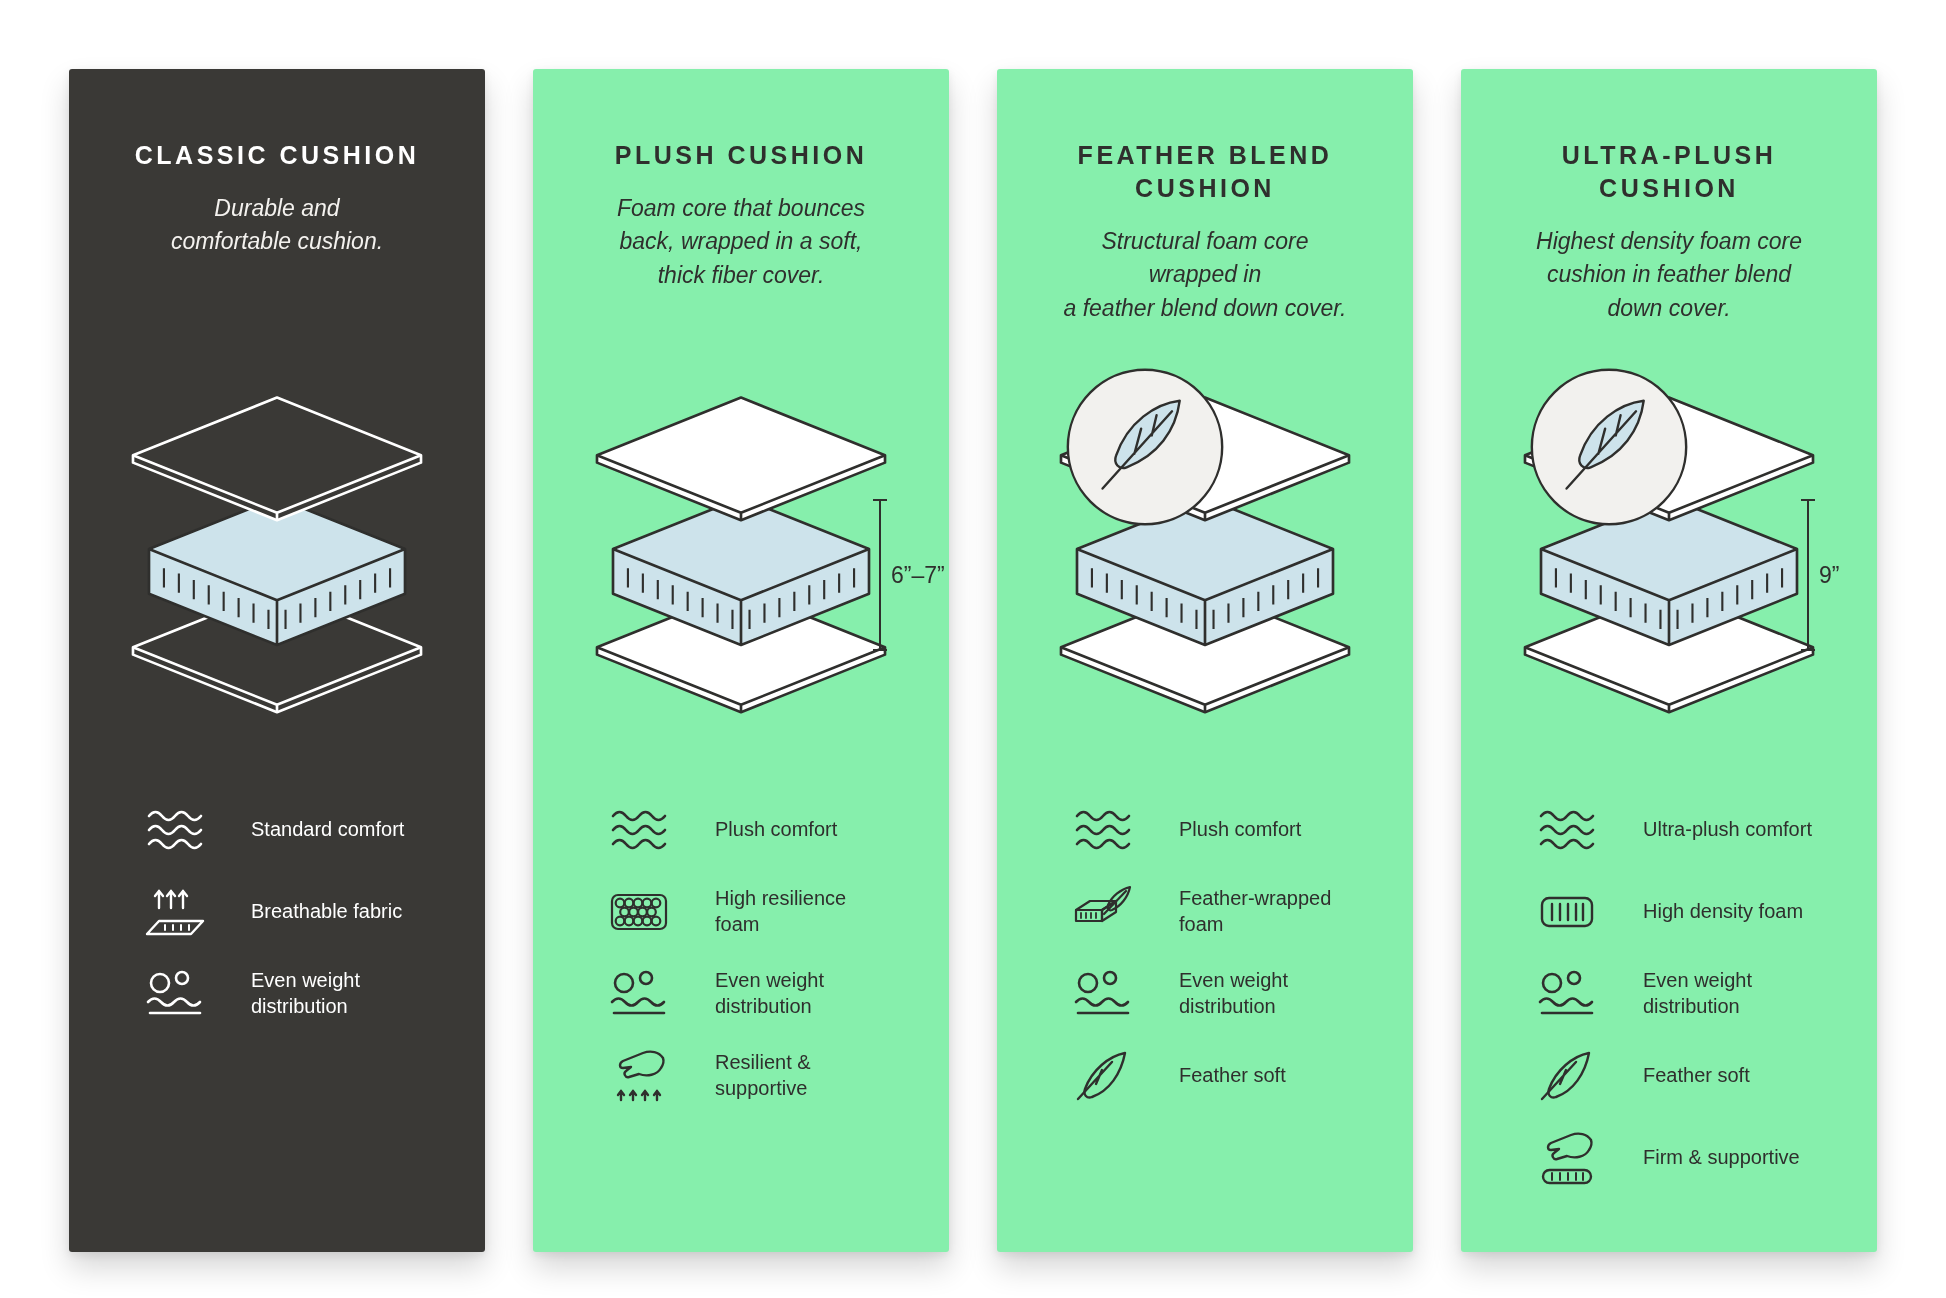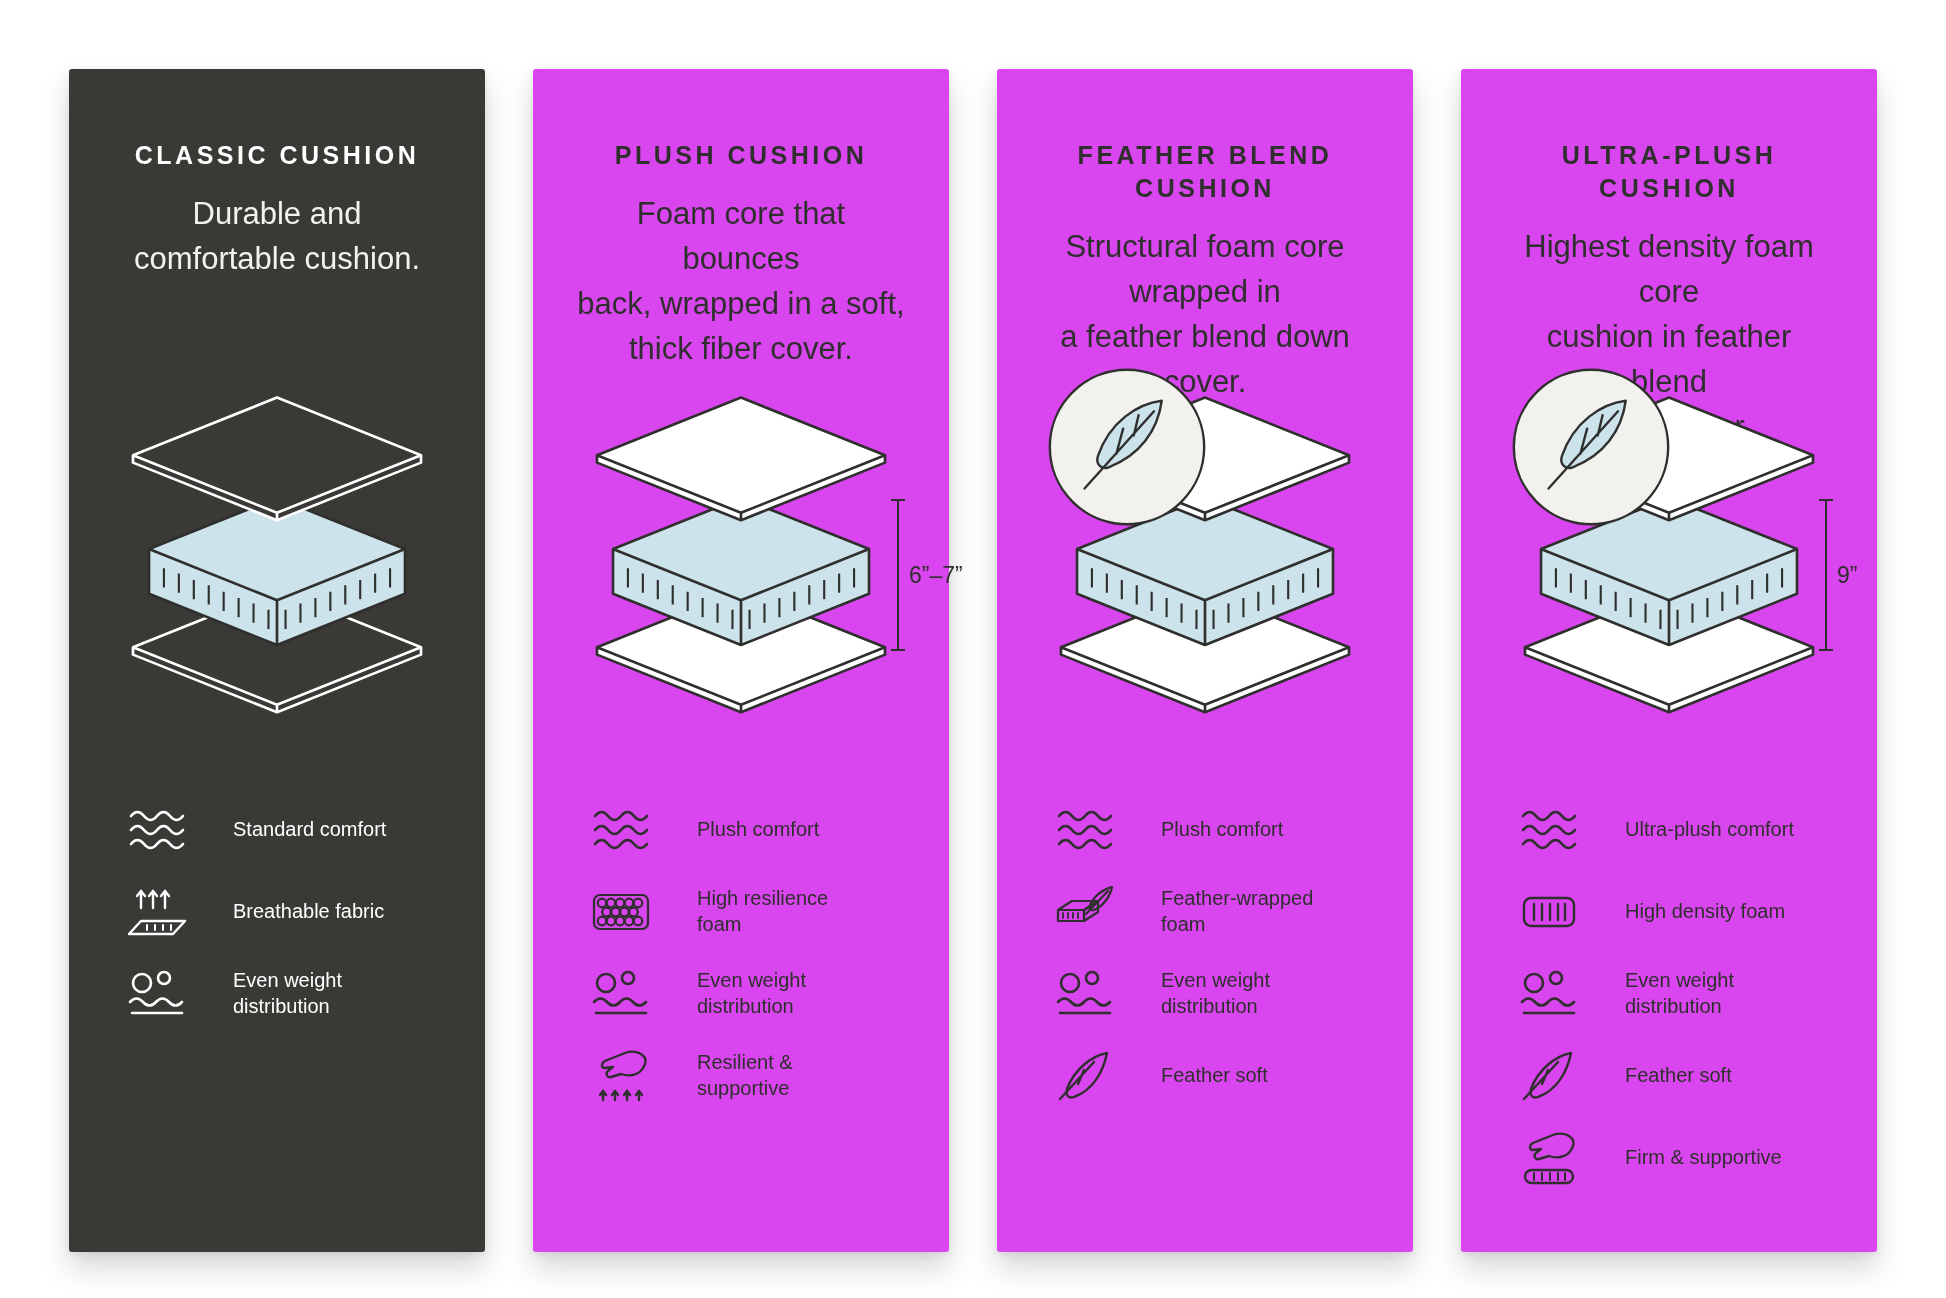--- a/index.html
+++ b/index.html
@@ -1,30 +1,30 @@
 <!DOCTYPE html>
 <html><head>
 <meta charset="utf-8">
 <style>
   * { margin:0; padding:0; box-sizing:border-box; }
   html, body { width:1946px; height:1298px; background:#ffffff; font-family:"Liberation Sans", sans-serif; }
   .page { width:1946px; height:1298px; display:flex; gap:48px; padding:69px 69px 0; }
 
   .panel {
-    flex:1 1 0; height:1183px; padding:70px 44px 0; position:relative;
+    flex:1 1 0; height:1183px; padding:70px 62px 0; position:relative;
     border-radius:3px;
     box-shadow:0 16px 30px rgba(0,0,0,.16), 0 3px 8px rgba(0,0,0,.08);
     --stroke:#2f2f2d; --foam-fill:#cde3eb;
   }
   .panel--dark  { background:#3a3936; color:#ffffff; --slab-fill:#3a3936; --slab-stroke:#ffffff; --badge-fill:#3a3936; }
-  .panel--light { background:#d946ef; color:#2f2f2d; --slab-fill:#ffffff; --slab-stroke:#2f2f2d; --badge-fill:#f2f1ee; }
+  .panel--light { background:#86efac; color:#2f2f2d; --slab-fill:#ffffff; --slab-stroke:#2f2f2d; --badge-fill:#f2f1ee; }
 
   .panel-header { height:200px; text-align:center; }
   .title { font-size:25px; font-weight:700; letter-spacing:3.5px; line-height:1.32; white-space:pre-line; }
-  .desc  { font-size:31px; line-height:1.45; margin-top:20px; white-space:pre-line; }
+  .desc  { font-size:23px; line-height:1.45; margin-top:20px; white-space:pre-line;font-style:italic; }
   .panel--dark .desc { color:#f4f2ef; }
 
   .diagram-zone { position:relative; height:462px; }
   .cushion-svg { position:absolute; left:50%; transform:translateX(-50%); top:52px; width:320px; height:331px; }
   .badge { position:absolute; left:4px; top:26px; width:164px; height:164px; }
 
   .dimension { position:absolute; top:160px; left:calc(100% - 8px); display:flex; align-items:center; gap:10px; }
   .dim-line { width:2px; height:152px; background:var(--stroke); position:relative; }
   .dim-line::before, .dim-line::after { content:""; position:absolute; left:-6px; width:14px; height:2px; background:var(--stroke); }
   .dim-line::before { top:0; }

